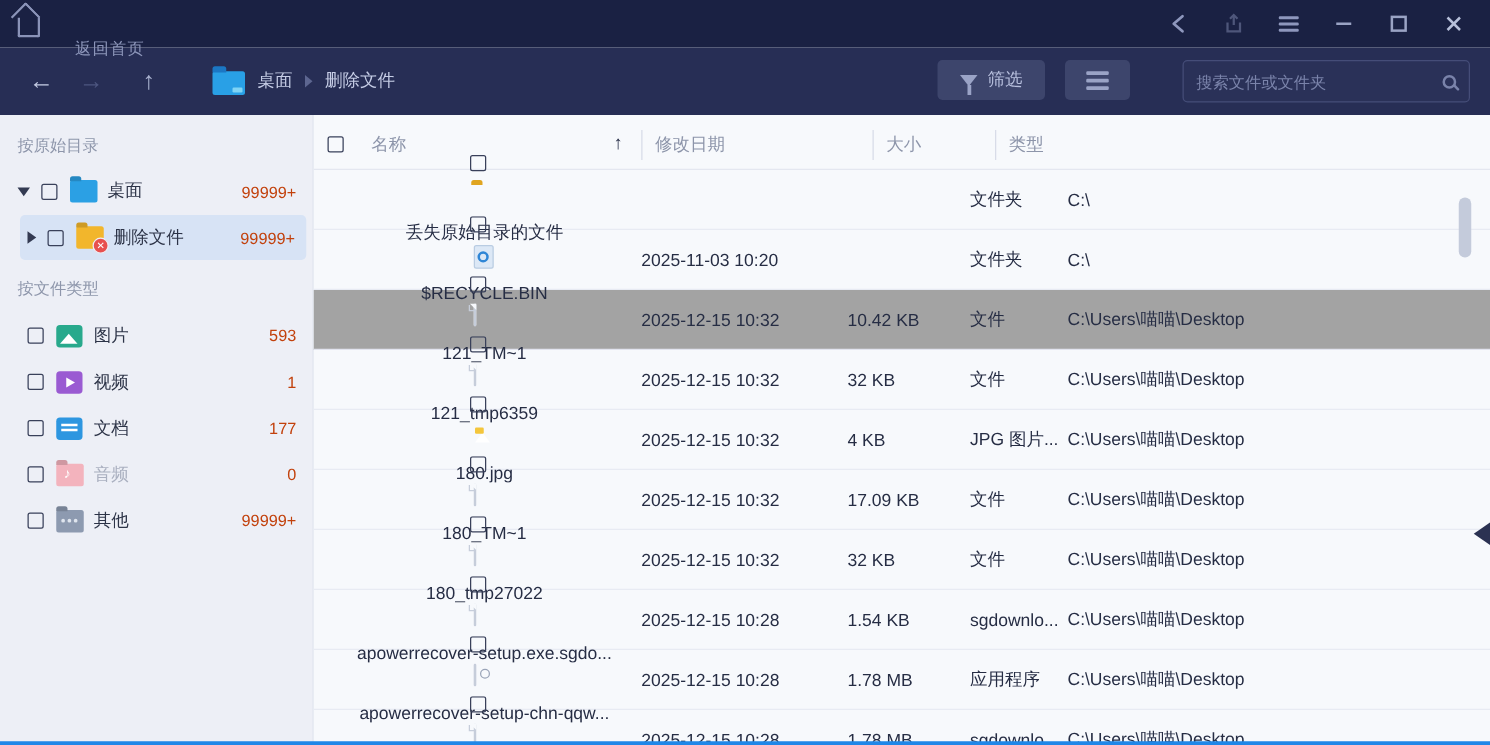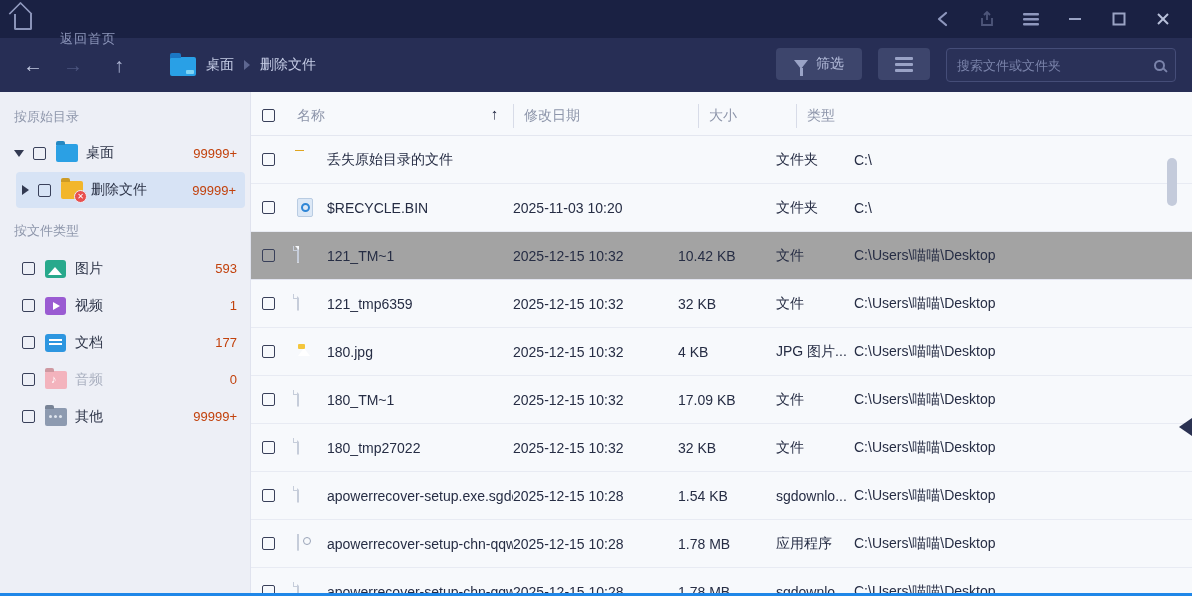--- a/index.html
+++ b/index.html
@@ -29,21 +29,21 @@
   .folder-glyph::after { content:""; position:absolute; right:2px; bottom:2px; width:8px; height:4px; background:#7fd4f5; border-radius:1px; }
   .crumb { color:#c6cde6; font-size:14px; cursor:pointer; }
   .crumb-sep { width:0; height:0; border-left:6px solid #5d6690; border-top:5px solid transparent; border-bottom:5px solid transparent; }
   .toolbar-right { margin-left:auto; display:flex; align-items:flex-start; gap:16px; }
   .btn { background:#3d456c; border-radius:4px; height:32px; display:flex; align-items:center; justify-content:center; cursor:pointer; color:#b7bfdd; font-size:14px; }
   .btn-filter { width:86px; gap:8px; }
   .funnel { width:0; height:0; border-left:7px solid transparent; border-right:7px solid transparent; border-top:9px solid #9aa3c6; position:relative; }
   .funnel::after { content:""; position:absolute; left:-1.5px; top:-1px; width:3px; height:8px; background:#9aa3c6; }
   .btn-menu { width:52px; flex-direction:column; gap:3px; }
   .btn-menu i { display:block; width:18px; height:3px; background:#9aa3c6; border-radius:1px; }
-  .searchbox { width:230px; height:34px; background:#2a3158; border:1px solid #454d78; border-radius:4px; display:flex; align-items:center; padding:0 10px; }
+  .searchbox { width:230px; height:34px; background:#2a3158; border:1px solid #454d78; border-radius:4px; display:flex; align-items:center; padding:0 10px;margin-left:26px; }
   .searchbox input { flex:1; background:transparent; border:none; outline:none; color:#c6cde6; font-size:13px; font-family:inherit; }
   .searchbox input::placeholder { color:#7a83aa; }
   .mag { width:11px; height:11px; border:2px solid #7a83aa; border-radius:50%; position:relative; flex:none; }
   .mag::after { content:""; position:absolute; width:6px; height:2px; background:#7a83aa; transform:rotate(45deg); right:-5px; bottom:-2px; border-radius:1px; }
 
   
   .content { display:flex; height:504px; }
 
   
   .sidebar { width:251px; background:#edeff6; border-right:1px solid #e0e3ee; padding-top:12px; flex:none; }
@@ -84,21 +84,21 @@
   .th-name { width:262px; padding-left:11px; gap:12px;font-family:Liberation Mono, monospace; }
   .th-date { width:165px; }
   .th-size { width:98px;margin-left:20px; }
   .th-type { width:78px; }
   .th-path { flex:1; }
   .vsep { width:1px; height:24px; background:#d8dce8; margin-right:10px; flex:none; }
   .sort-arrow { margin-left:auto; margin-right:14px; color:#1f2640; font-size:15px; font-weight:bold; }
   .trow { display:flex; align-items:center; height:48px; border-bottom:1px solid #e8ebf3; font-size:14px; color:#262d44; }
   .trow.sel { background:#a3a3a3; border-bottom-color:#e2e4ef; }
   .td { overflow:hidden; white-space:nowrap; }
-  .td-name { width:262px; padding-left:11px; display:flex; align-items:center; gap:10px; }
+  .td-name { width:262px; padding-left:11px; display:flex; align-items:center; gap:10px;flex-direction:column; }
   .td-date { width:165px; }
   .td-size { width:98px; }
   .td-type { width:78px; }
   .td-path { flex:1; }
 
   
   .ric { width:22px; height:20px; position:relative; flex:none; }
   .r-folder { width:22px; height:16px; background:#f2b62c; border-radius:2px; margin-top:3px; position:relative; }
   .r-folder::before { content:""; position:absolute; top:-3px; left:0; width:9px; height:4px; background:#e0a520; border-radius:2px 2px 0 0; }
   .r-file { width:16px; height:20px; background:#fff; border:1px solid #c6cdda; border-radius:2px; margin-left:2px; position:relative; }

